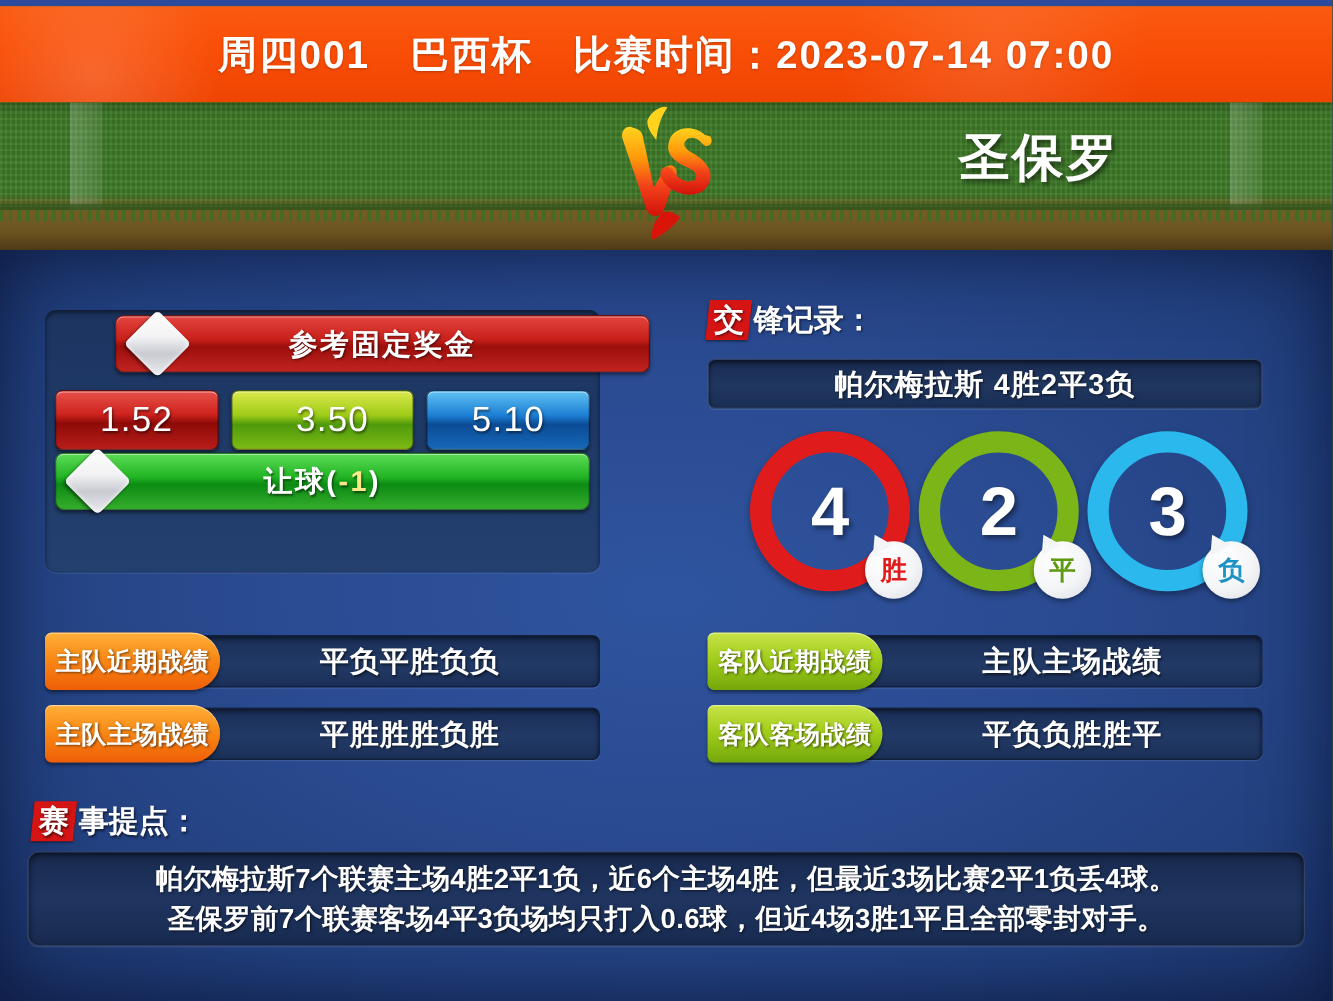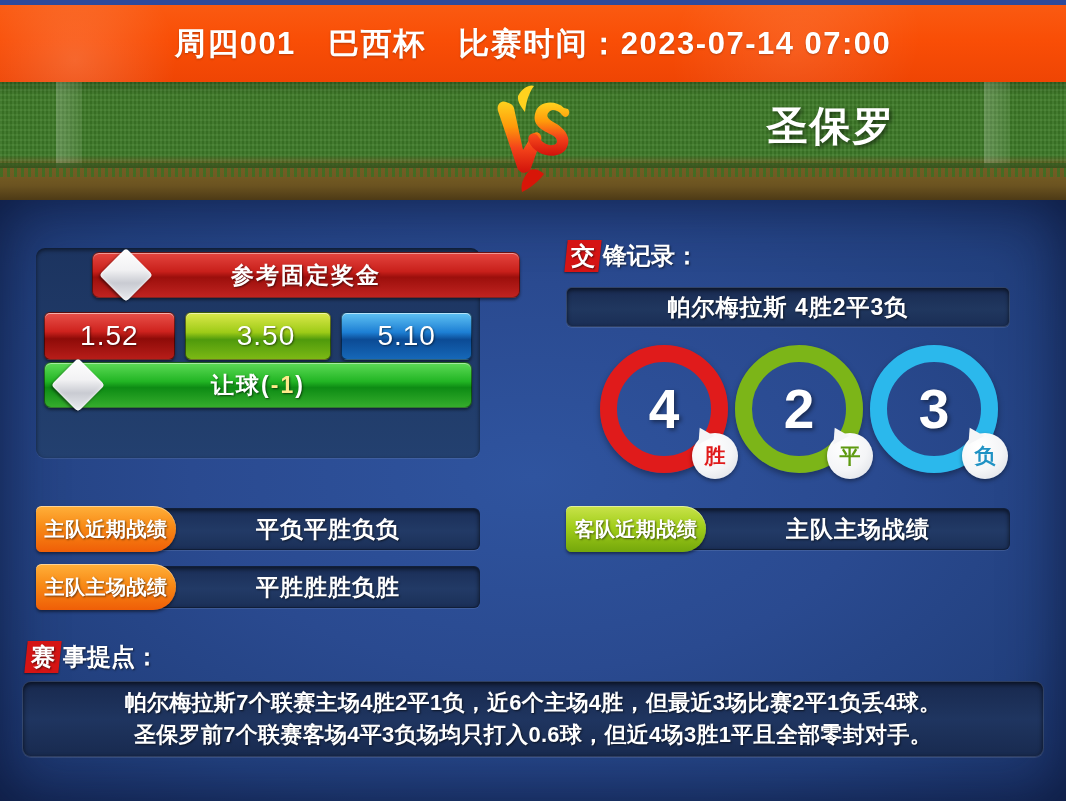--- a/index.html
+++ b/index.html
@@ -354,20 +354,25 @@
     <div class="form-tag orange">主队主场战绩</div>
     <div class="form-value">平胜胜胜负胜</div>
   </div>
 
   <div class="form-row" style="left:566px; top:508px; width:444px;">
     <div class="form-trough"></div>
     <div class="form-tag lime">客队近期战绩</div>
     <div class="form-value">主队主场战绩</div>
   </div>
 
+  <div class="form-row" style="left:566px; top:566px; width:444px;">
+    <div class="form-trough"></div>
+    <div class="form-tag lime">客队客场战绩</div>
+    <div class="form-value">平负负胜胜平</div>
+  </div>
 
   <div class="section-label" style="left:26px; top:641px;">
     <span class="label-chip">
         <span>赛</span>
       </span>
     <span>事提点：</span>
   </div>
 
   <div class="notes-box" style="left:22px; top:681px; width:1022px; height:76px;">
     <div class="note-line">帕尔梅拉斯7个联赛主场4胜2平1负，近6个主场4胜，但最近3场比赛2平1负丢4球。</div>

